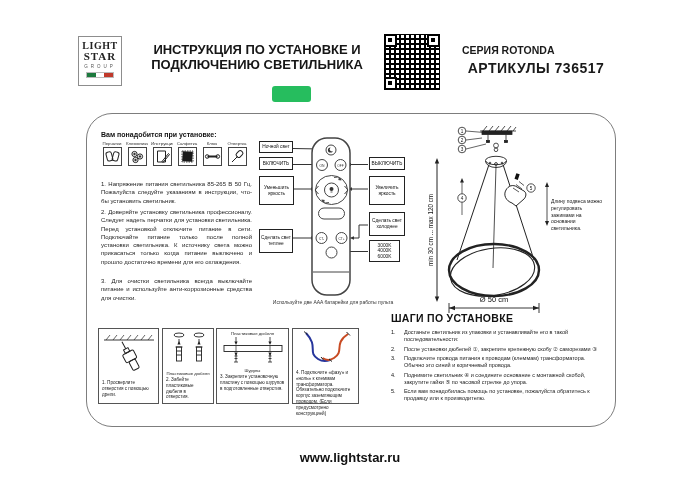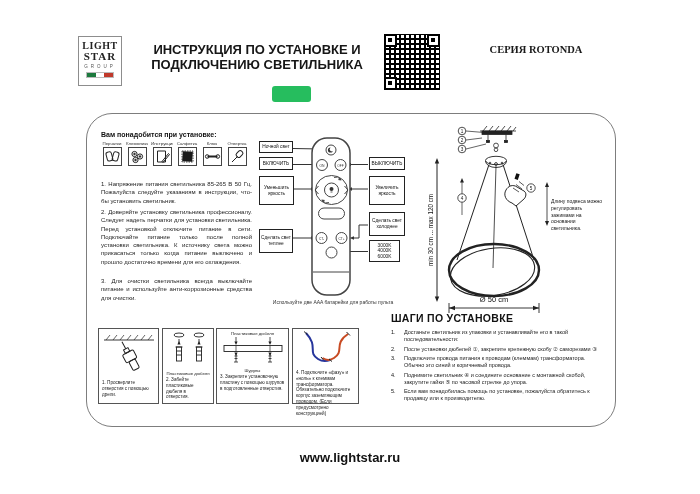--- a/index.html
+++ b/index.html
@@ -13,21 +13,21 @@
   .logo-l2{font-size:11px;letter-spacing:1px;line-height:11px;}
   .logo-l3{font-size:4.5px;letter-spacing:3px;font-family:"Liberation Sans",sans-serif;font-weight:normal;color:#555;margin-top:2px;}
   .flag{width:26px;height:4px;margin:3px auto 0;display:flex;border:.5px solid #bbb;}
   .flag div{flex:1;}
   .doc-title{left:140px;top:42px;width:234px;text-align:center;font-weight:bold;font-size:13px;line-height:15px;color:#161616;}
   .qr{left:384px;top:34px;width:56px;height:56px;background-image:
         repeating-linear-gradient(0deg,#000 0 2px,transparent 2px 5px),
         repeating-linear-gradient(90deg,#000 0 2px,#fff 2px 5px);}
   .finder{position:absolute;width:13px;height:13px;border:2.5px solid #000;background:#fff;box-sizing:border-box;}
   .finder::after{content:"";position:absolute;left:2px;top:2px;width:4px;height:4px;background:#000;}
-  .series{left:462px;top:44px;width:148px;text-align:center;font-weight:bold;font-size:10.5px;color:#1a1a1a;font-family:Liberation Serif, serif;}
+  .series{left:462px;top:44px;width:148px;font-weight:bold;font-size:10.5px;color:#1a1a1a;}
   .articles{left:452px;top:60px;width:168px;text-align:center;font-weight:bold;font-size:14px;letter-spacing:.5px;color:#1a1a1a;}
   .green-patch{left:272px;top:86px;width:39px;height:16px;border-radius:3px;background:#26bd5e;}
   
   .main-box{left:86px;top:113px;width:528px;height:312px;border:1.2px solid #7d7d7d;border-radius:26px;background:#fff;}
   
   .tools-head{left:101px;top:131px;width:150px;font-weight:bold;font-size:7px;color:#111;}
   .tools-row{left:101px;top:141px;width:152px;display:flex;gap:3px;}
   .tool{width:22px;text-align:center;}
   .tool-label{font-size:4.4px;color:#333;height:6px;overflow:hidden;}
   .tool-box{width:19px;height:19px;border:1px solid #444;box-sizing:border-box;margin:0 auto;display:flex;align-items:center;justify-content:center;}
@@ -73,20 +73,21 @@
     <div>ПОДКЛЮЧЕНИЮ СВЕТИЛЬНИКА</div>
   </div>
 
   <div class="abs qr">
     <div class="finder" style="left:0;top:0;"></div>
     <div class="finder" style="right:0;top:0;"></div>
     <div class="finder" style="left:0;bottom:0;"></div>
   </div>
 
   <div class="abs series">СЕРИЯ ROTONDA</div>
+  <div class="abs articles">АРТИКУЛЫ 736517</div>
 
   <div class="abs green-patch"></div>
 
   <div class="abs main-box"></div>
 
   <div class="abs tools-head">Вам понадобится при установке:</div>
   <div class="abs tools-row">
     <div class="tool">
       <div class="tool-label">Перчатки</div>
       <div class="tool-box">

